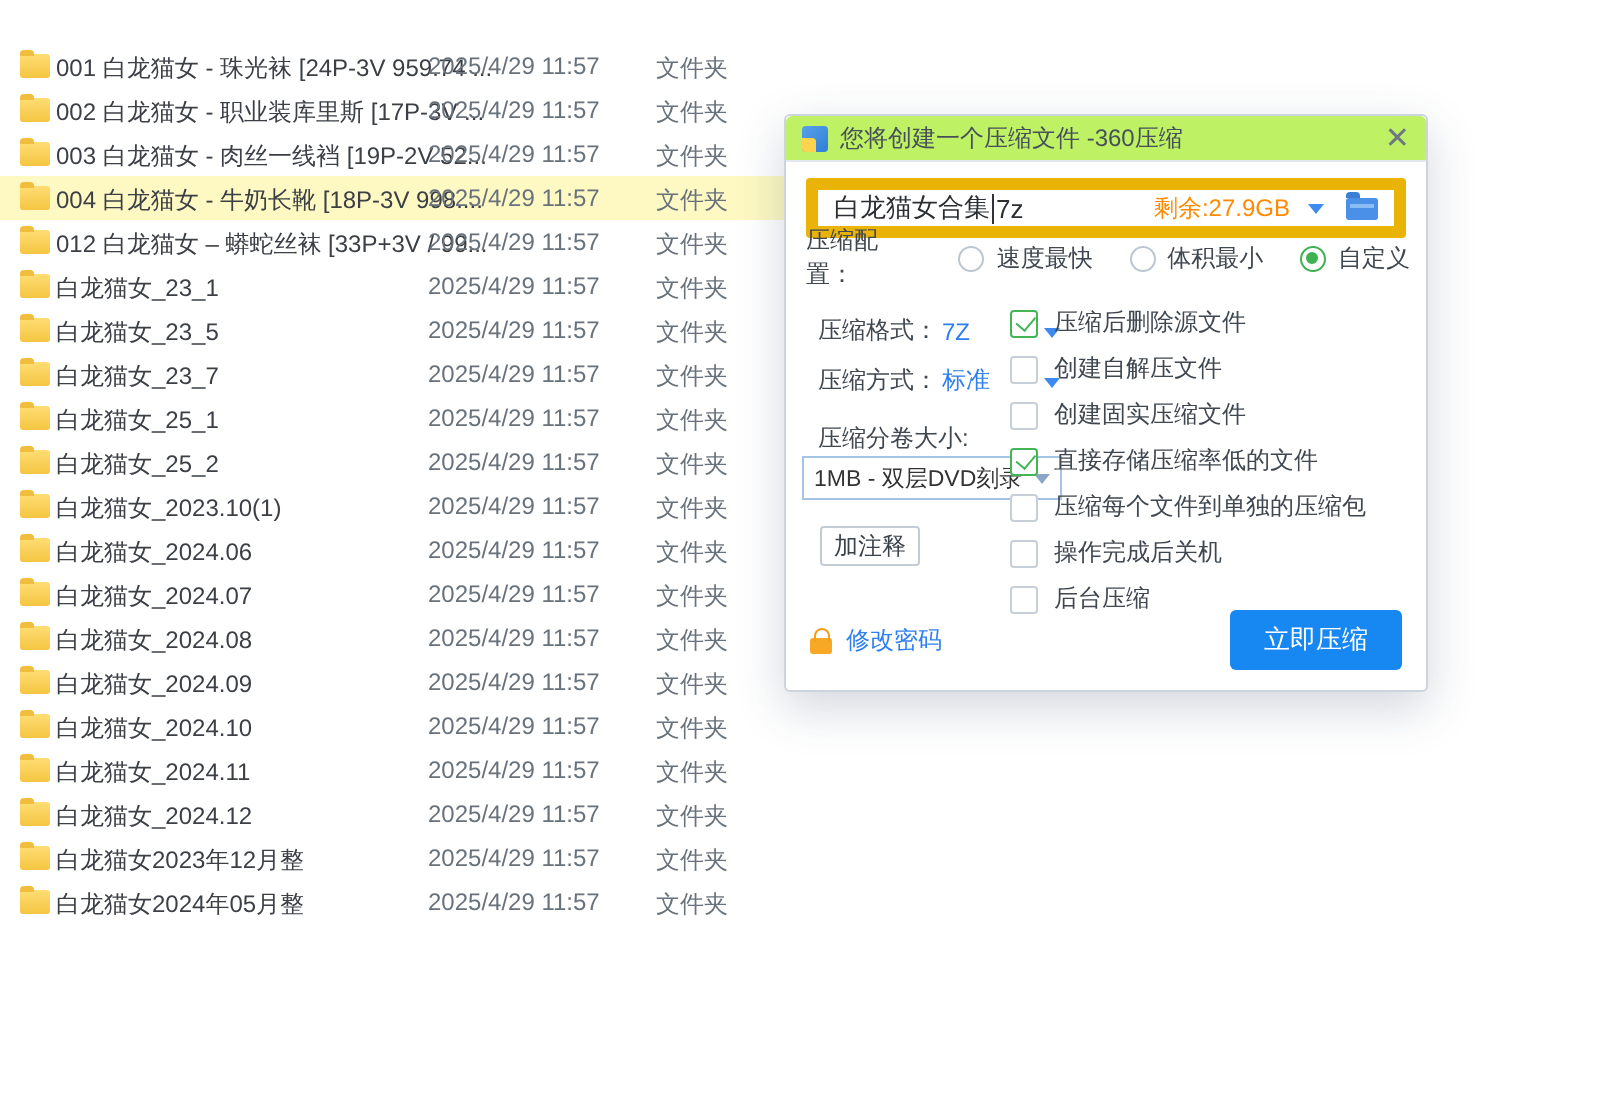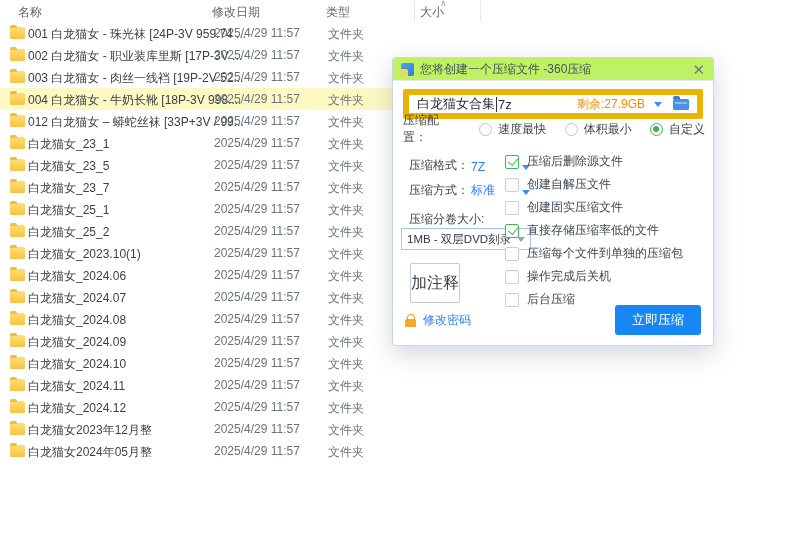--- a/index.html
+++ b/index.html
@@ -53,32 +53,32 @@
   .mini-folder::after{content:"";position:absolute;left:2px;top:3px;right:2px;height:2px;
     background:#8cbcf4;}
   .config-row{position:absolute;left:10px;top:63px;width:302px;height:16px;
     display:flex;align-items:center;font-size:12px;color:#3f4750;justify-content:space-between;}
   .config-label{width:58px;}
   .opt{display:flex;align-items:center;}
   .radio{width:13px;height:13px;border:1px solid #bcc6d0;border-radius:50%;
     box-sizing:border-box;background:#fff;margin-right:6px;position:relative;flex:none;}
   .radio.on{border-color:#3fb253;}
   .radio.on::after{content:"";position:absolute;inset:2.5px;background:#3fb253;border-radius:50%;}
-  .f-row{position:absolute;left:16px;font-size:12px;color:#3f4750;display:flex;align-items:flex-end;}
+  .f-row{position:absolute;left:16px;font-size:12px;color:#3f4750;display:flex;align-items:center;}
   .f-format{top:99px}.f-method{top:124px}.f-vol-label{top:153px}
   .f-label{width:62px;}
   .f-value{color:#2e7ff0;width:42px;}
   .vol-box{position:absolute;left:8px;top:170px;width:130px;height:22px;box-sizing:border-box;
     border:1px solid #a6c4e6;background:#fff;display:flex;align-items:center;padding:0 5px;
     font-size:11.5px;color:#333;}
   .tri-gray{width:0;height:0;border:4px solid transparent;border-top:5px solid #8ba6c4;
     margin:5px 0 0 auto;}
-  .comment-btn{position:absolute;left:17px;top:205px;width:50px;height:40px;box-sizing:border-box;
+  .comment-btn{position:absolute;left:17px;top:205px;width:50px;height:20px;box-sizing:border-box;
     border:1px solid #c3ccd5;border-radius:2px;background:#fff;
-    display:flex;align-items:center;justify-content:center;font-size:16px;color:#3a424b;}
+    display:flex;align-items:center;justify-content:center;font-size:12px;color:#3a424b;}
   .cb-col{position:absolute;left:112px;top:96px;display:flex;flex-direction:column;gap:8px;}
   .cb-row{display:flex;align-items:center;font-size:12px;color:#3f4750;height:15px;white-space:nowrap;}
   .cb{width:14px;height:14px;border:1px solid #c6cfd8;border-radius:2px;box-sizing:border-box;
     background:#fff;margin-right:8px;position:relative;flex:none;}
   .cb.on{border-color:#44b557;}
   .cb.on::after{content:"";position:absolute;left:3.5px;top:0.5px;width:4.5px;height:8px;
     border:solid #44b557;border-width:0 1.6px 1.6px 0;transform:rotate(40deg);}
   .pwd{position:absolute;left:12px;bottom:16px;display:flex;align-items:center;
     font-size:12px;color:#2e7ff0;}
   .lock{width:11px;height:8px;background:#f7a824;border-radius:1.5px;
@@ -87,29 +87,20 @@
     box-sizing:border-box;border:1.6px solid #f0a01e;border-bottom:none;
     border-radius:4px 4px 0 0;}
   .go-btn{position:absolute;right:12px;bottom:10px;width:86px;height:30px;
     background:#1787f2;color:#fff;font-size:13px;border-radius:3px;
     display:flex;align-items:center;justify-content:center;}
 </style>
 </head>
 <body>
 
 <div class="list">
-  <div class="list-header">
-    <span class="hcell h-name">名称</span>
-    <span class="hcell h-date">修改日期</span>
-    <span class="hcell h-type">类型</span>
-    <span class="hcell h-size">大小</span>
-    <span class="sort-ind">∧</span>
-    <span class="vsep sep1"></span>
-    <span class="vsep sep2"></span>
-  </div>
   <div class="rows">
     <div class="row">
         <span class="fi"></span>
         <span class="c-name">001 白龙猫女 - 珠光袜 [24P-3V 959.74 ...</span>
         <span class="c-date">2025/4/29 11:57</span>
         <span class="c-type">文件夹</span>
       </div>
       <div class="row">
         <span class="fi"></span>
         <span class="c-name">002 白龙猫女 - 职业装库里斯 [17P-3V ...</span>

